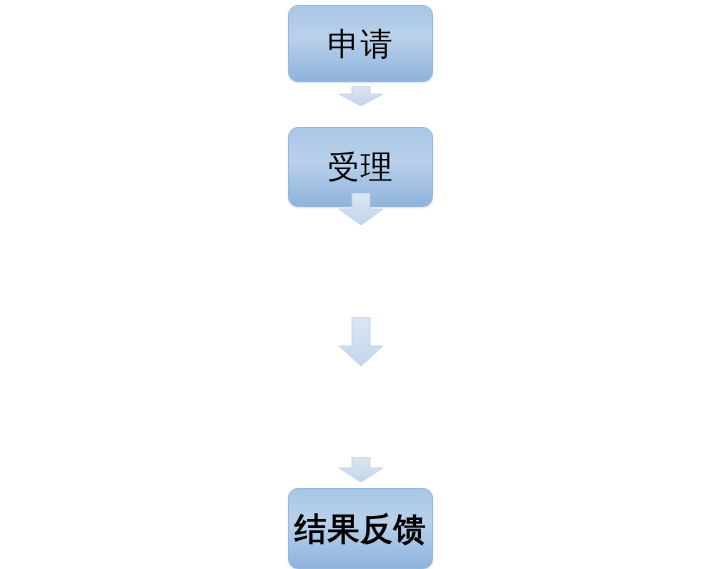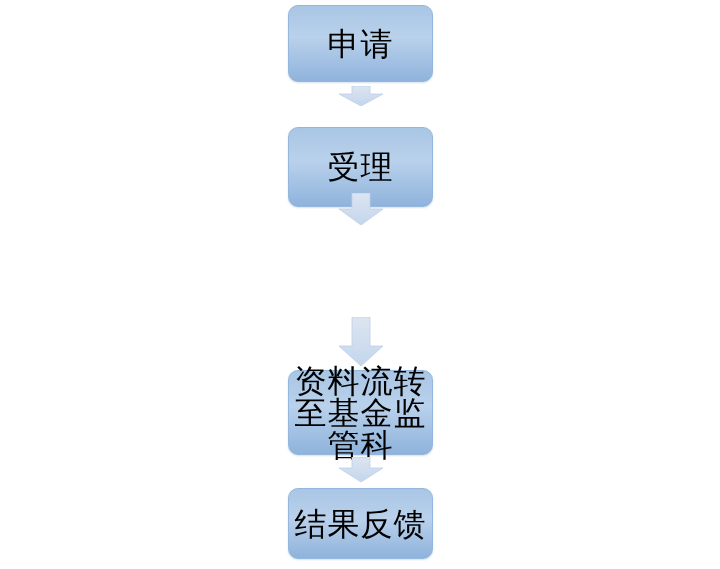--- a/index.html
+++ b/index.html
@@ -39,21 +39,21 @@
   }
   .node-label {
     display: block;
     width: 100%;
     padding: 0 1px;
   }
   #node-1 { top: 5px;   height: 77px; }
   #node-2 { top: 110px; height: 80px; margin-top: 17px; }
   #node-3 { top: 233px; height: 81px; }
   #node-4 { top: 370px; height: 85px; }
-  #node-5 { top: 488px; height: 71px; }
+  #node-5 { top: 488px; height: 81px; font-weight: bold; }
 
   .flow-arrow {
     position: absolute;
     left: 339px;
     width: 44px;
   }
   #arrow-1 { top: 86px;  height: 20px; }
   #arrow-2 { top: 193px; height: 32px; }
   #arrow-3 { top: 317px; height: 49px; }
   #arrow-4 { top: 457px; height: 25px; }
@@ -94,23 +94,20 @@
     </svg>
   </div>
 
 
   <div class="flow-arrow" id="arrow-3">
     <svg viewBox="0 0 44 49" preserveAspectRatio="none">
       <polygon points="13,0 31,0 31,29 44,29 22,49 0,29 13,29" fill="url(#arrowGrad)" stroke="var(--c-arrow_border, #bccfe8)" stroke-width="0.8"></polygon>
     </svg>
   </div>
 
-  <div class="flow-node" id="node-4">
-    <span class="node-label">资料流转至基金监管科</span>
-  </div>
 
   <div class="flow-arrow" id="arrow-4">
     <svg viewBox="0 0 44 25" preserveAspectRatio="none">
       <polygon points="13,0 31,0 31,11 44,11 22,25 0,11 13,11" fill="url(#arrowGrad)" stroke="var(--c-arrow_border, #bccfe8)" stroke-width="0.8"></polygon>
     </svg>
   </div>
 
   <div class="flow-node" id="node-5">
     <span class="node-label">结果反馈</span>
   </div>

